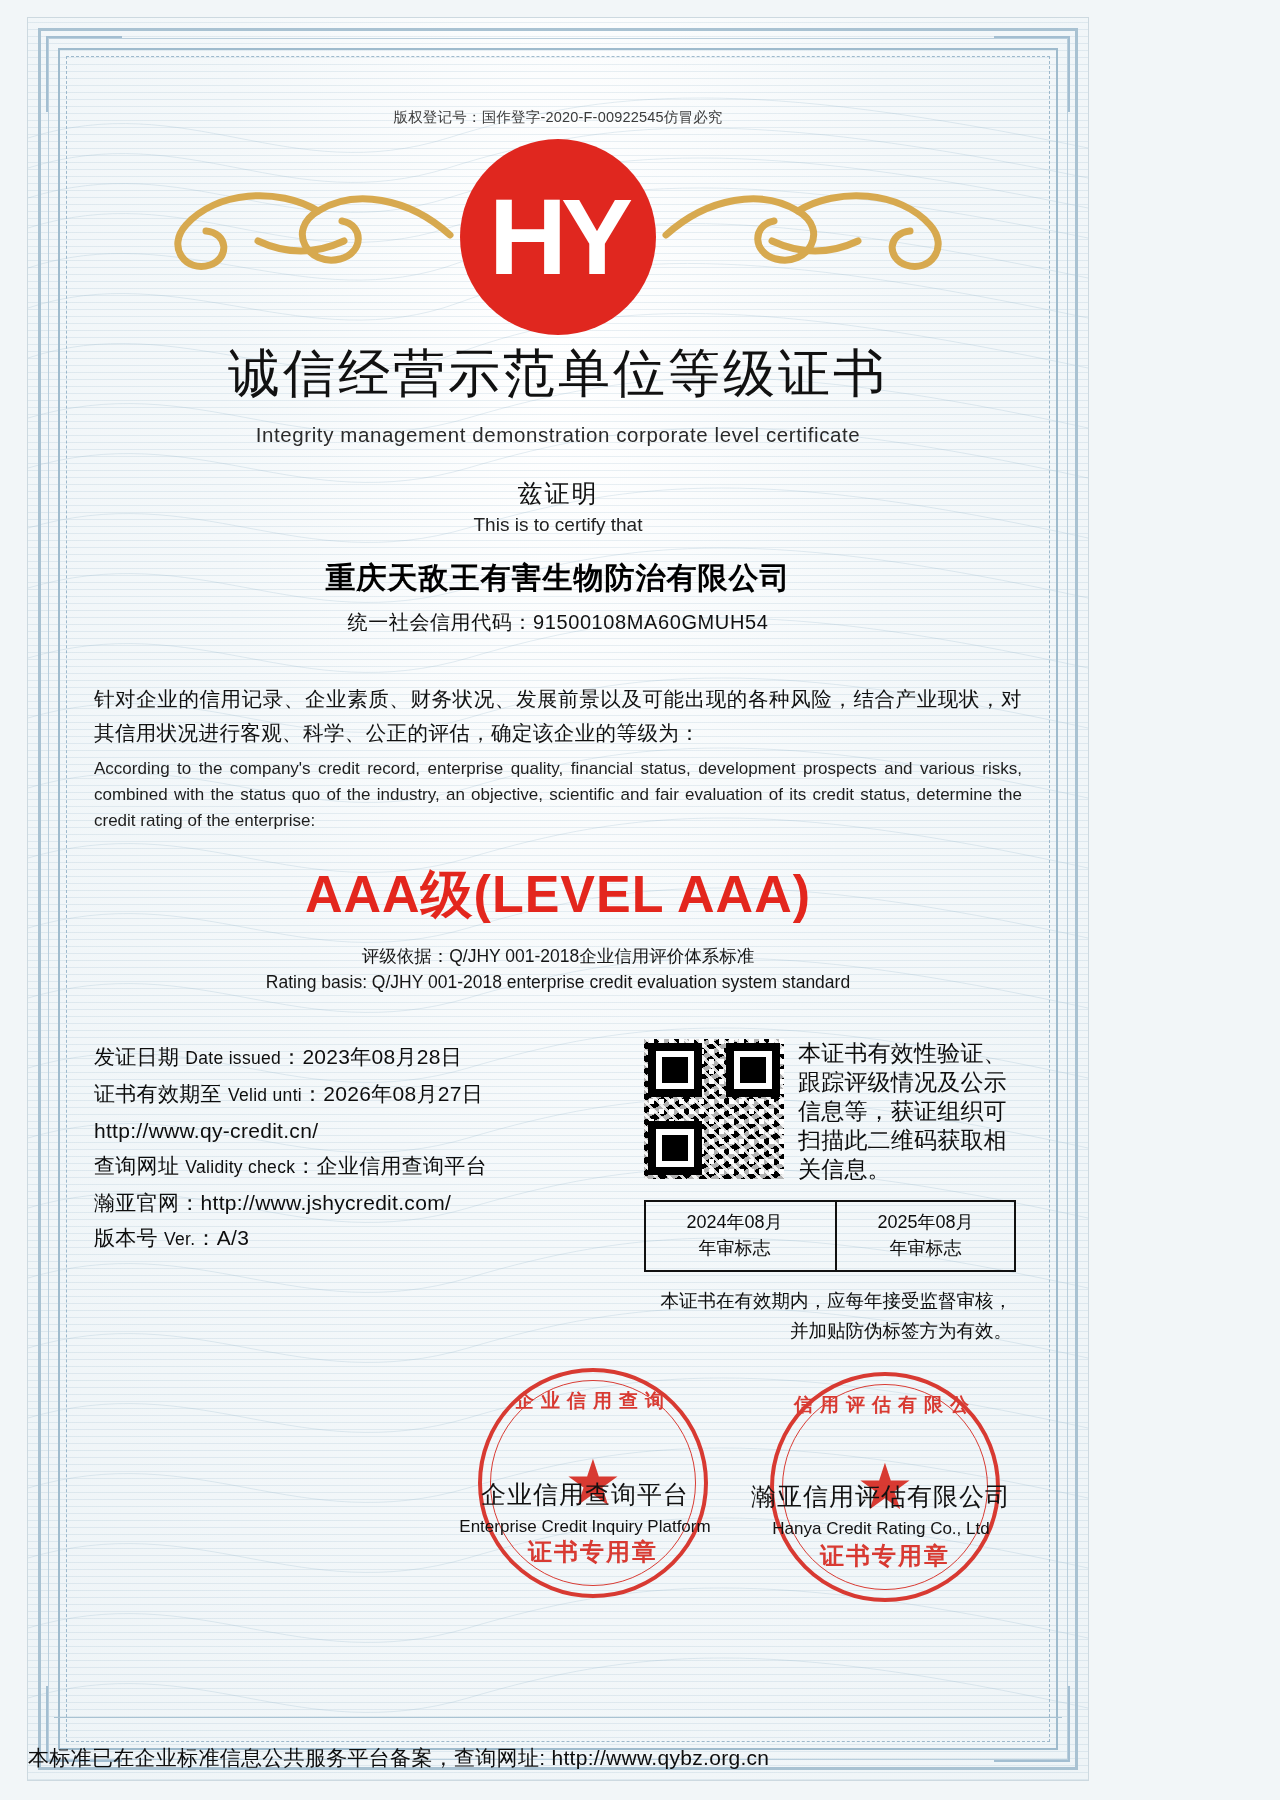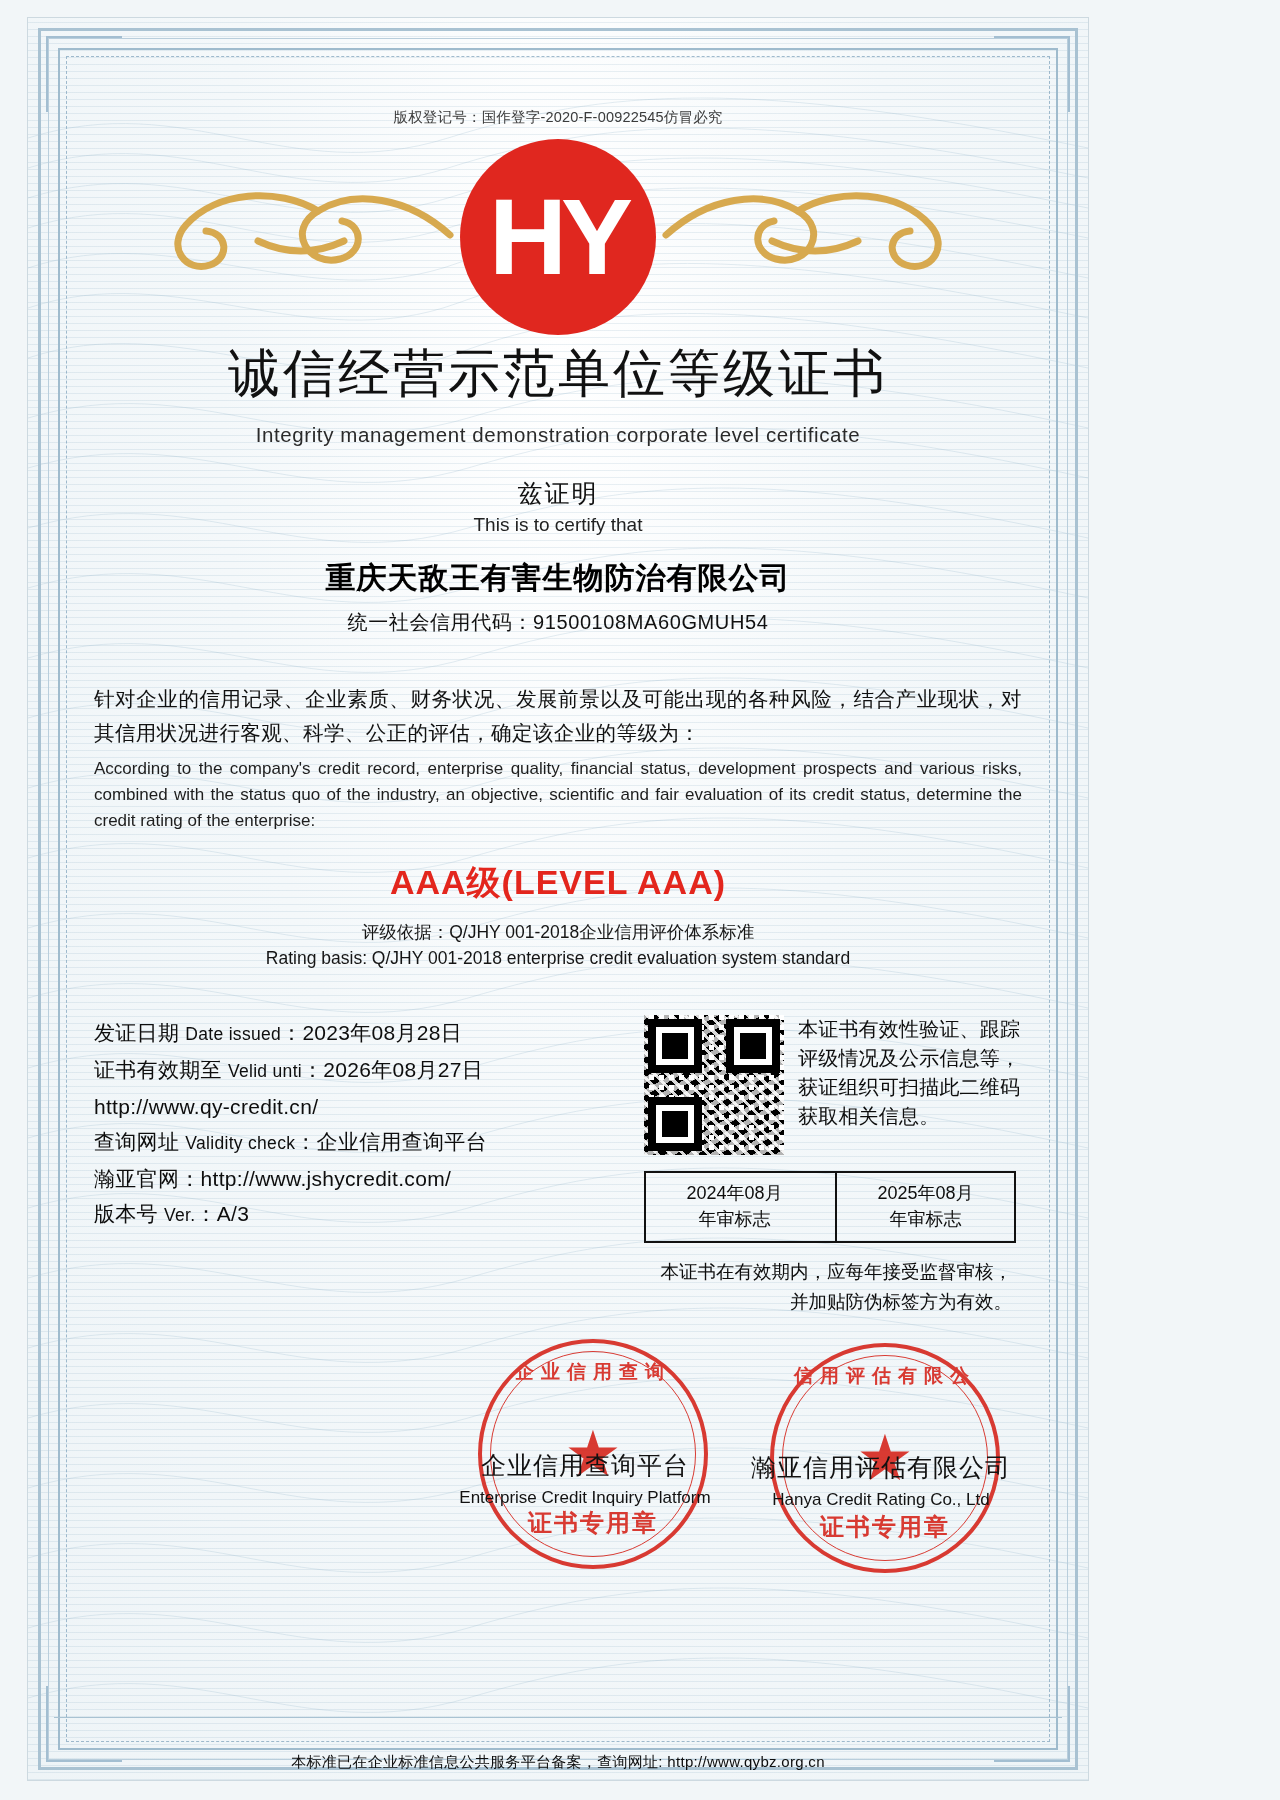--- a/index.html
+++ b/index.html
@@ -187,21 +187,21 @@
     font-size: 17px;
     line-height: 26px;
     color: #1d1d1d;
     margin-top: 6px;
     text-align: justify;
   }
 
   
   .level {
     text-align: center;
-    font-size: 34px;
+    font-size: 52px;
     font-weight: bold;
     color: #e3261d;
     margin-top: 26px;
     letter-spacing: 1px;
   }
   .basis-cn {
     text-align: center;
     font-size: 17.5px;
     color: #151515;
     margin-top: 14px;
@@ -267,21 +267,21 @@
   .qr .eye i {
     position: absolute;
     inset: 6px;
     background: #000;
     display: block;
   }
   .qr .eye.a { left: 4px; top: 4px; }
   .qr .eye.b { right: 4px; top: 4px; }
   .qr .eye.c { left: 4px; bottom: 4px; }
   .qr-note {
-    font-size: 20px;
+    font-size: 23px;
     line-height: 29px;
     color: #0d0d0d;
     letter-spacing: .2px;
   }
   .stamp-boxes {
     display: flex;
     gap: 12px;
     margin-top: 16px;
     border: 2px solid #111;
     width: 368px;
@@ -368,22 +368,21 @@
     margin-top: 6px;
   }
   .seal-caption.one { left: 340px; top: 110px; }
   .seal-caption.two { left: 636px; top: 112px; }
 
   
   .footer {
     position: absolute;
     left: 0; right: 0;
     bottom: 8px;
-    text-align: center;
-    font-size: 15px;
+    font-size: 21px;
     color: #0d0d0d;
     letter-spacing: .3px;
   }
   .footer-rule {
     position: absolute;
     left: 26px; right: 26px;
     bottom: 62px;
     border-top: 1px solid #a9c2d2;
   }
 </style>

